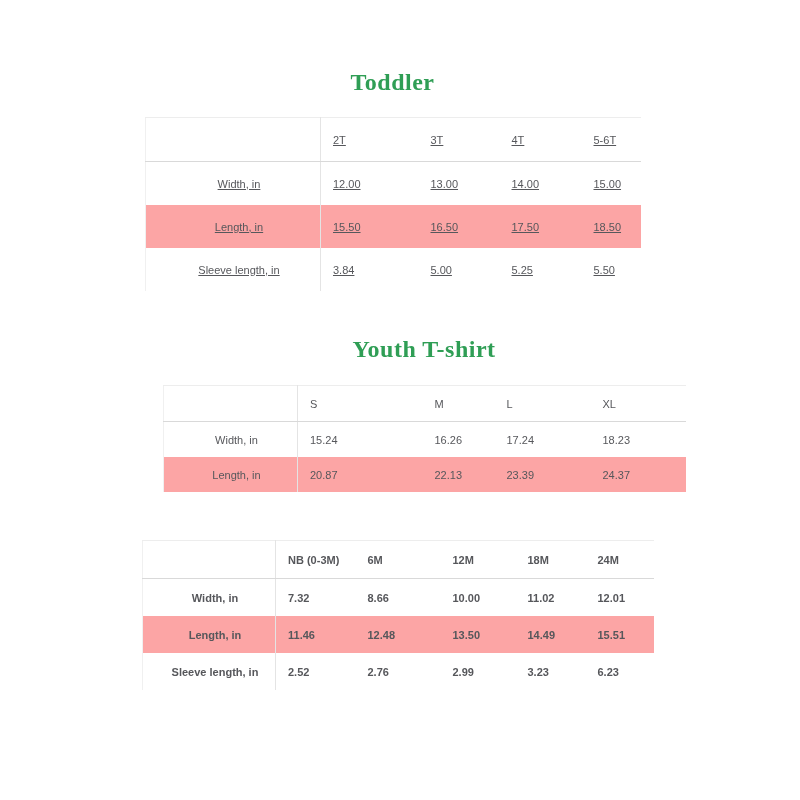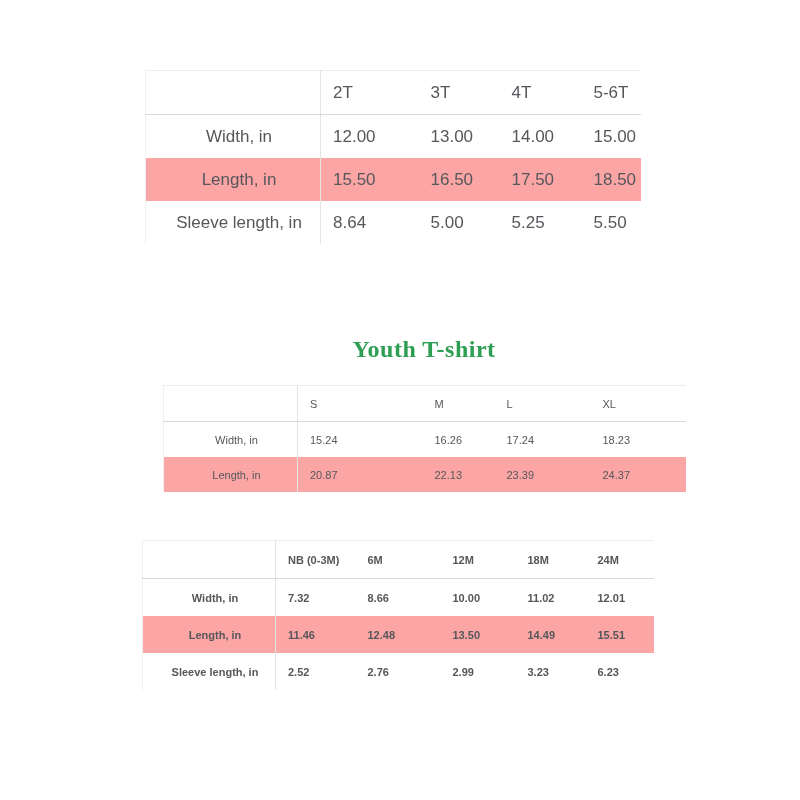--- a/index.html
+++ b/index.html
@@ -52,40 +52,41 @@
     text-align: center;
   }
   .size-table tbody tr.row-striped {
     background: #fca5a5;
   }
 
   
   #sec-toddler { left: 145px; top: 70px; width: 495px; }
   #sec-toddler .chart-title { margin-bottom: 22px; }
   #sec-toddler .size-table th,
-  #sec-toddler .size-table td { height: 43px; font-size: 17px; }
+  #sec-toddler .size-table td { height: 43px; font-size: 11px; text-decoration: underline; }
 
   
   #sec-youth { left: 143px; top: 337px; width: 522px; padding-left: 20px; }
   #sec-youth .chart-title { margin-bottom: 23px; }
   #sec-youth .size-table th,
   #sec-youth .size-table td { height: 35px; font-size: 11px; }
 
   
   #sec-baby { left: 142px; top: 540px; width: 511px; }
   #sec-baby .chart-title { margin-bottom: 18px; }
   #sec-baby .size-table th,
   #sec-baby .size-table td { height: 37px; font-size: 11px; font-weight: bold; }
 </style>
 </head>
 <body>
 
 <div>
 
   <section class="chart-section" id="sec-toddler">
+    <h2 class="chart-title">Toddler</h2>
     <table class="size-table">
       <colgroup>
         <col style="width:175px">
           <col style="width:98px">
           <col style="width:81px">
           <col style="width:82px">
           <col style="width:59px">
       </colgroup>
       <thead>
         <tr>
@@ -106,21 +107,21 @@
         </tr>
         <tr class="row-striped">
           <td class="label-col">Length, in</td>
           <td>15.50</td>
           <td>16.50</td>
           <td>17.50</td>
           <td>18.50</td>
         </tr>
         <tr>
           <td class="label-col">Sleeve length, in</td>
-          <td>8.64</td>
+          <td>3.84</td>
           <td>5.00</td>
           <td>5.25</td>
           <td>5.50</td>
         </tr>
       </tbody>
     </table>
   </section>
 
   <section class="chart-section" id="sec-youth">
     <h2 class="chart-title">Youth T-shirt</h2>

